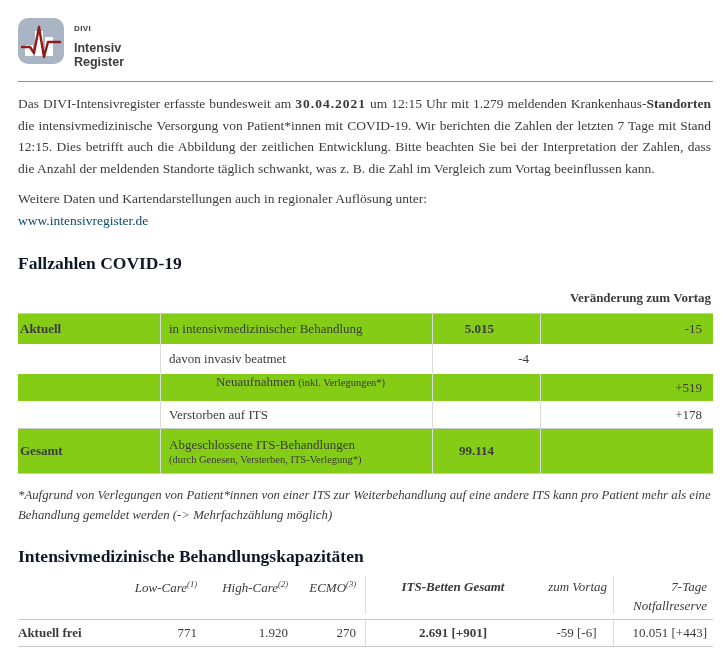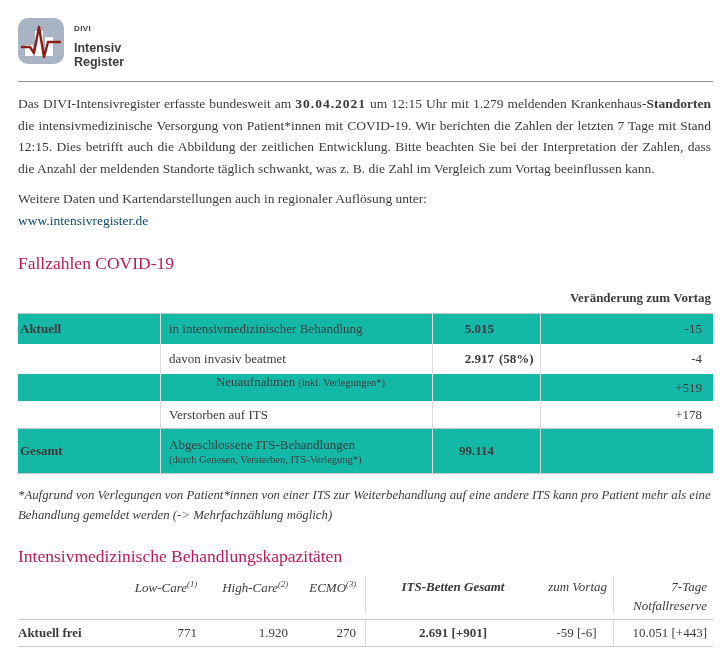--- a/index.html
+++ b/index.html
@@ -16,28 +16,28 @@
   .brand-text .t2, .brand-text .t3 { font-size:12.5px; font-weight:bold; }
   .hdr-rule { border:none; border-top:1px solid #8f8f8f; margin-top:9px; }
 
   
   .intro { margin-top:11px; font-size:13.5px; line-height:21.5px; text-align:justify; width:693px; }
   .intro b.date { letter-spacing:1px; }
   .intro2 { margin-top:9px; font-size:13.5px; line-height:22px; }
   a.link { color:#0c4a6e; text-decoration:none; }
 
   
-  h2.sec { color:#be185d; font-size:17.5px; font-weight:normal; margin-top:21px; }
+  h2.sec { color:#0f172a; font-size:17.5px; font-weight:bold; margin-top:21px; }
 
   
   .t1 { width:695px; margin-top:10px; }
   .t1-hdr { text-align:right; font-weight:bold; font-size:13px; padding:6px 2px 7px 0;
     border-bottom:1px solid #c6c6c6; }
   .t1-row { display:grid; grid-template-columns:142px 272px 108px 1fr; align-items:center; }
-  .t1-row.shade { background:#14b8a6; }
+  .t1-row.shade { background:#84cc16; }
   .t1-row .c1 { font-weight:bold; font-size:13px; padding-left:2px; align-self:center; }
   .t1-row .c2 { font-size:13px; padding-left:8px; border-left:1px solid #dcdcdc; align-self:stretch;
     display:flex; flex-direction:column; justify-content:center; }
   .t1-row .c3 { border-left:1px solid #dcdcdc; align-self:stretch; display:flex;
     justify-content:flex-end; align-items:center; font-size:13px;font-weight:bold; }
   .t1-row .c3 .pct { width:46px; padding-left:5px; }
   .t1-row .c4 { border-left:1px solid #dcdcdc; align-self:stretch; display:flex;
     justify-content:flex-end; align-items:center; font-size:13px; padding-right:11px; }
   .small-inline { font-size:10.5px; margin-left:3px; }
   .sub-line { font-size:10.5px; line-height:13px; }
@@ -116,24 +116,20 @@
           <span class="pct"></span>
         </div>
       <div class="c4">-15</div>
     </div>
 
     <div class="t1-row r30">
       <div class="c1"></div>
       <div class="c2">
           <span>davon invasiv beatmet</span>
         </div>
-      <div class="c3">
-          <span class="num">2.917</span>
-          <span class="pct">(58%)</span>
-        </div>
       <div class="c4">-4</div>
     </div>
 
     <div class="t1-row shade r27">
       <div class="c1"></div>
       <div class="c2" style="flex-direction:row; align-items:baseline;">
           <span>Neuaufnahmen</span>
           <span class="small-inline">(inkl. Verlegungen*)</span>
         </div>
       <div class="c3">

